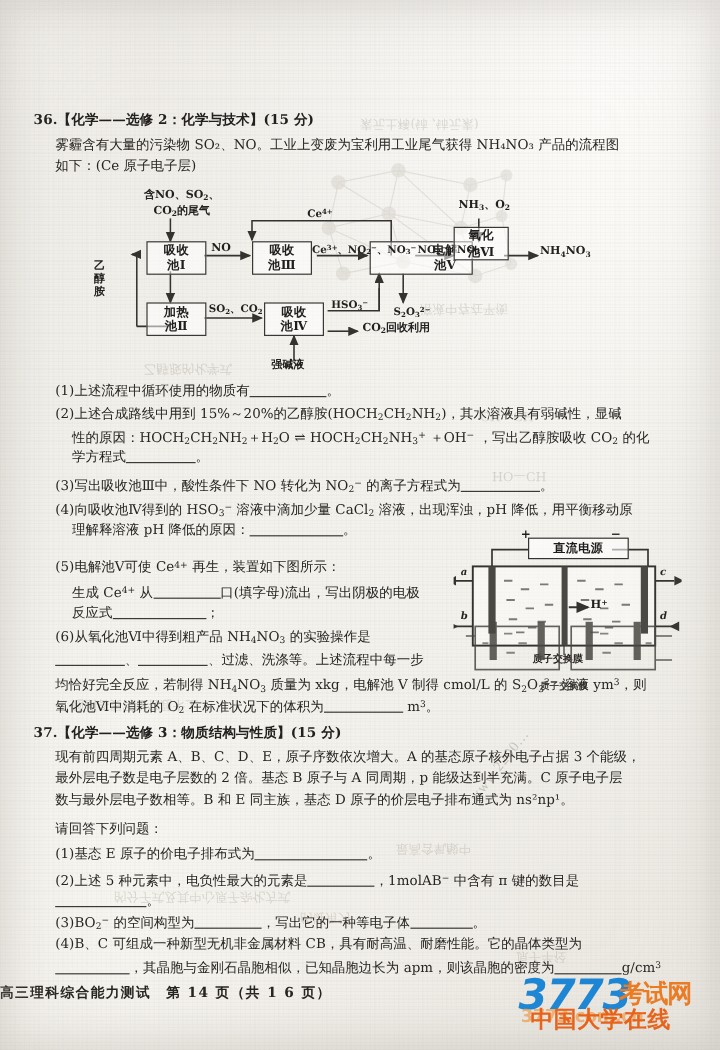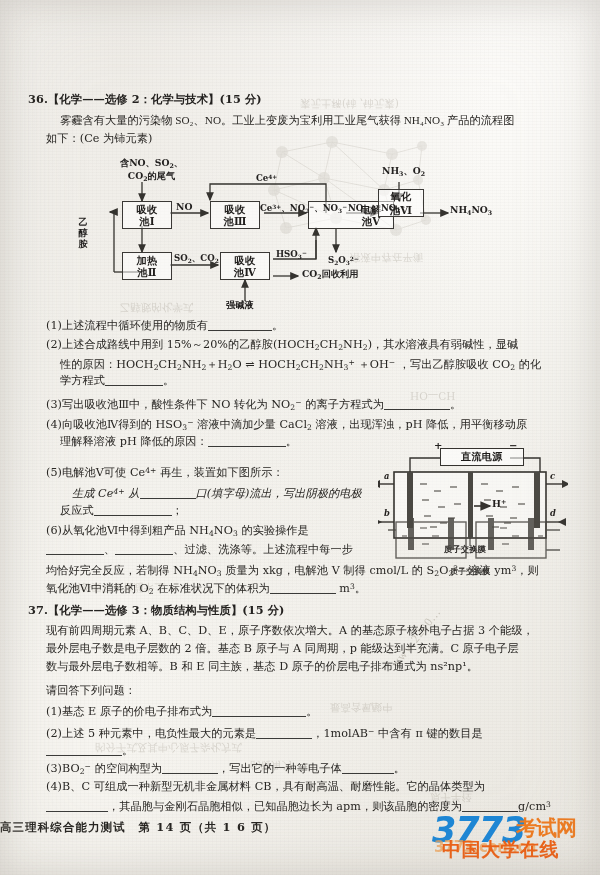--- a/index.html
+++ b/index.html
@@ -153,22 +153,22 @@
         <circle cx="24" cy="96" r="6"></circle>
           <circle cx="74" cy="86" r="6"></circle>
         <circle cx="134" cy="98" r="6"></circle>
           <circle cx="164" cy="88" r="5"></circle>
       </g>
     </svg>
 
     <div class="url-diag">www.2200...</div>
 
     <div class="qhead" style="left:28px;top:92px;">36.【化学——选修 2：化学与技术】(15 分)</div>
-    <div class="ptext" style="left:60px;top:112px;width:520px;font-family:Liberation Serif, serif;">雾霾含有大量的污染物 SO₂、NO。工业上变废为宝利用工业尾气获得 NH₄NO₃ 产品的流程图</div>
-    <div class="ptext" style="left:46px;top:130px;width:520px;">如下：(Ce 为铈元素)</div>
+    <div class="ptext" style="left:46px;top:112px;width:520px;">雾霾含有大量的污染物 SO₂、NO。工业上变废为宝利用工业尾气获得 NH₄NO₃ 产品的流程图</div>
+    <div class="ptext" style="left:46px;top:130px;width:520px;">如下：(Ce 原子电子层)</div>
 
     <div id="flow">
       <svg width="420" height="145" viewBox="0 0 420 145">
         <defs>
           <marker id="ah" markerWidth="7" markerHeight="7" refX="6" refY="3" orient="auto">
             <path d="M0,0 L7,3 L0,6 z" fill="#35332f"></path>
           </marker>
         </defs>
         <g stroke="#35332f" stroke-width="1.3" fill="none" marker-end="url(#ah)">
 
@@ -268,21 +268,21 @@
     </div>
     <div class="ptext" style="left:46px;top:414px;width:512px;">
       (4)向吸收池Ⅳ得到的 HSO<sub>3</sub><sup>−</sup> 溶液中滴加少量 CaCl<sub>2</sub> 溶液，出现浑浊，pH 降低，用平衡移动原
     </div>
     <div class="ptext" style="left:60px;top:433px;">
       理解释溶液 pH 降低的原因：<span class="blank" style="width:78px"></span>。
     </div>
     <div class="ptext" style="left:46px;top:462px;">
       (5)电解池Ⅴ可使 Ce<sup>4+</sup> 再生，装置如下图所示：
     </div>
-    <div class="ptext" style="left:72px;top:483px;font-style:italic;">
+    <div class="ptext" style="left:60px;top:483px;">
       生成 Ce<sup>4+</sup> 从<span class="blank" style="width:56px"></span>口(填字母)流出，写出阴极的电极
     </div>
     <div class="ptext" style="left:60px;top:502px;">
       反应式<span class="blank" style="width:78px"></span>；
     </div>
     <div class="ptext" style="left:46px;top:522px;">
       (6)从氧化池Ⅵ中得到粗产品 NH<sub>4</sub>NO<sub>3</sub> 的实验操作是
     </div>
     <div class="ptext" style="left:46px;top:541px;text-align:right;">
       <span class="blank" style="width:58px"></span>、<span class="blank" style="width:58px"></span>、过滤、洗涤等。上述流程中每一步

